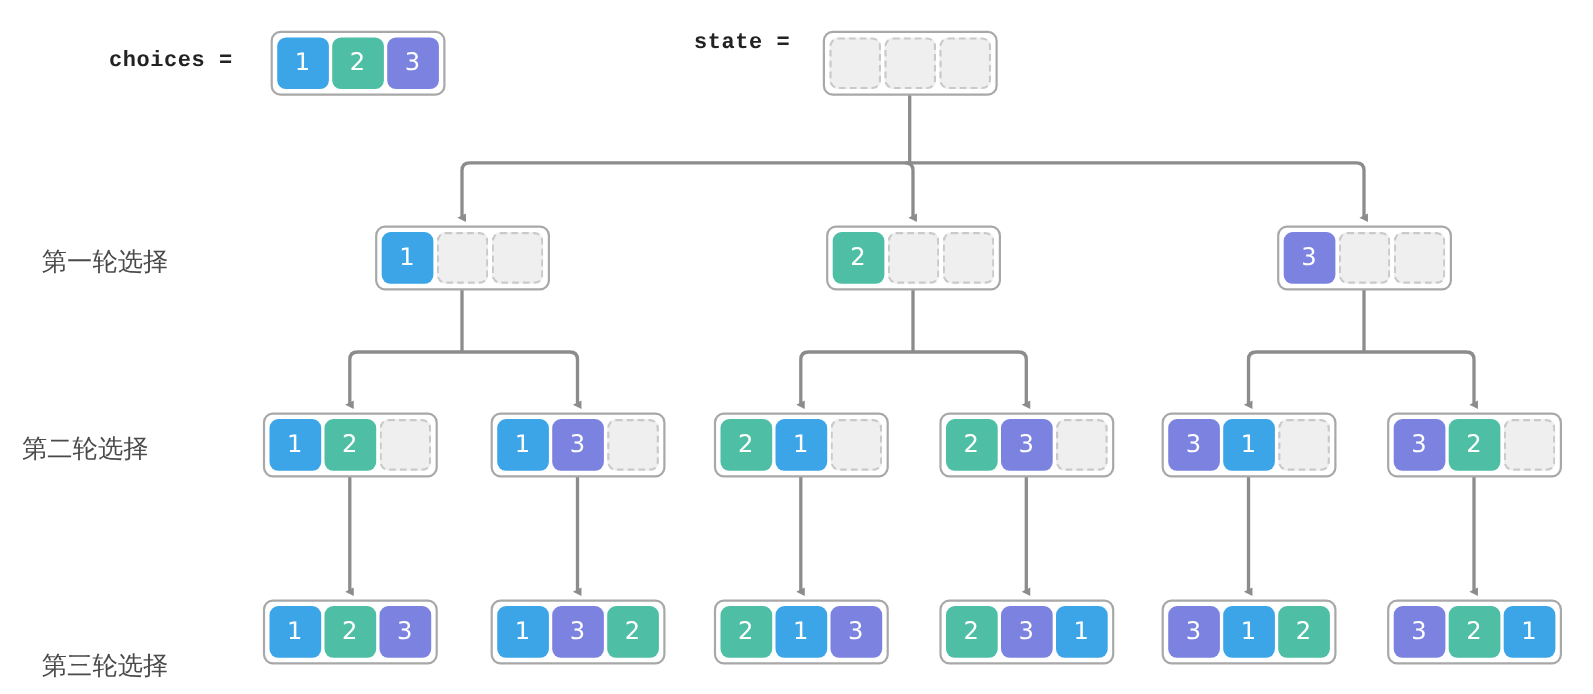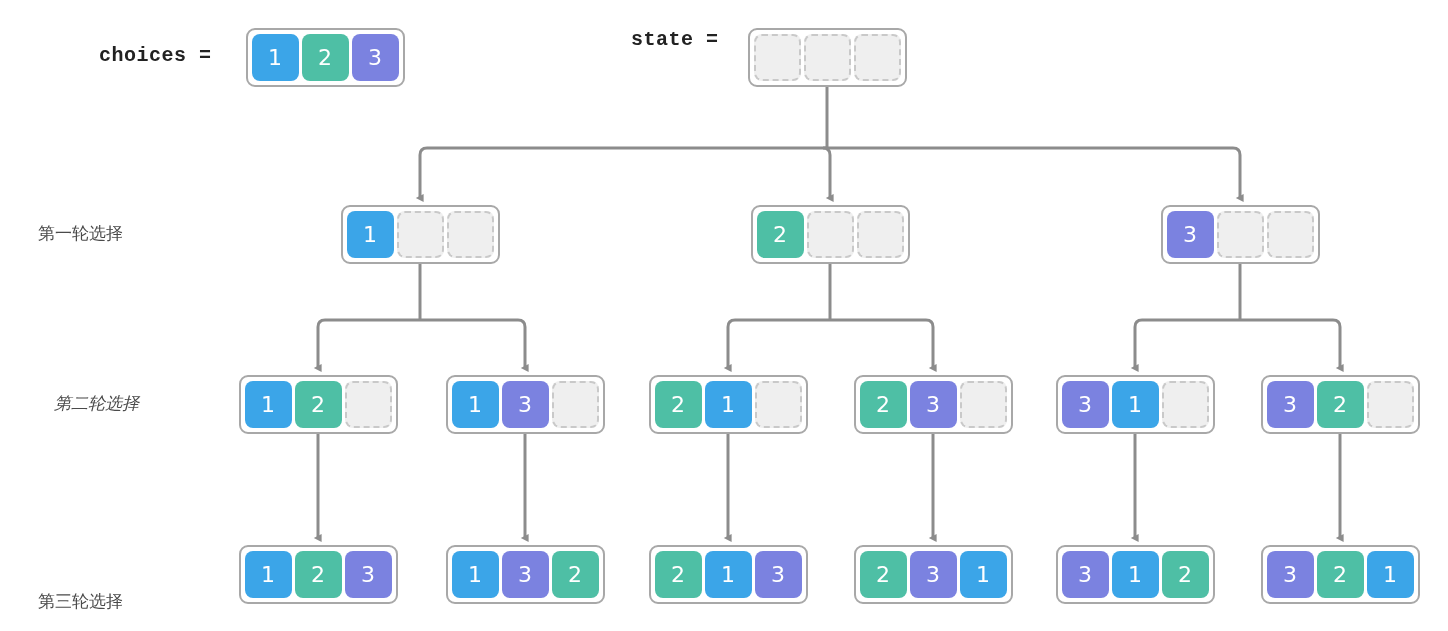--- a/index.html
+++ b/index.html
@@ -33,21 +33,21 @@
     font-size: 20px;
     color: #222222;
     white-space: nowrap;
     letter-spacing: 0.5px;
     margin-left: 39px;
   }
   
   .row-label {
     position: absolute;
     font-family: "DejaVu Sans", "Liberation Sans", sans-serif;
-    font-size: 17px;
+    font-size: 23px;
     color: #4a4a4a;
     white-space: nowrap;
   }
   
   .node {
     position: absolute;
     display: flex;
     flex-direction: row;
     align-items: center;
     box-sizing: border-box;
@@ -122,21 +122,21 @@
 
   <div class="hdr-label" style="left:592px; top:28px;">state =</div>
   <div class="node" style="left: 747.5px; top: 27.5px;">
       <div class="cell empty"></div>
       <div class="cell empty"></div>
       <div class="cell empty"></div>
     </div>
 
   <div id="rows-layer">
       <div class="row-label" style="left: 38px; top: 222px;">第一轮选择</div>
-      <div class="row-label" style="left: 54px; top: 392px; font-style: italic;">第二轮选择</div>
+      <div class="row-label" style="left: 20px; top: 392px;">第二轮选择</div>
       <div class="row-label" style="left: 38px; top: 590px;">第三轮选择</div>
     </div>
   <div id="nodes-layer">
       <div class="node" style="left: 340.5px; top: 204.5px;">
         <div class="cell c1">1</div>
         <div class="cell empty"></div>
         <div class="cell empty"></div>
       </div>
       <div class="node" style="left: 750.5px; top: 204.5px;">
         <div class="cell c2">2</div>

